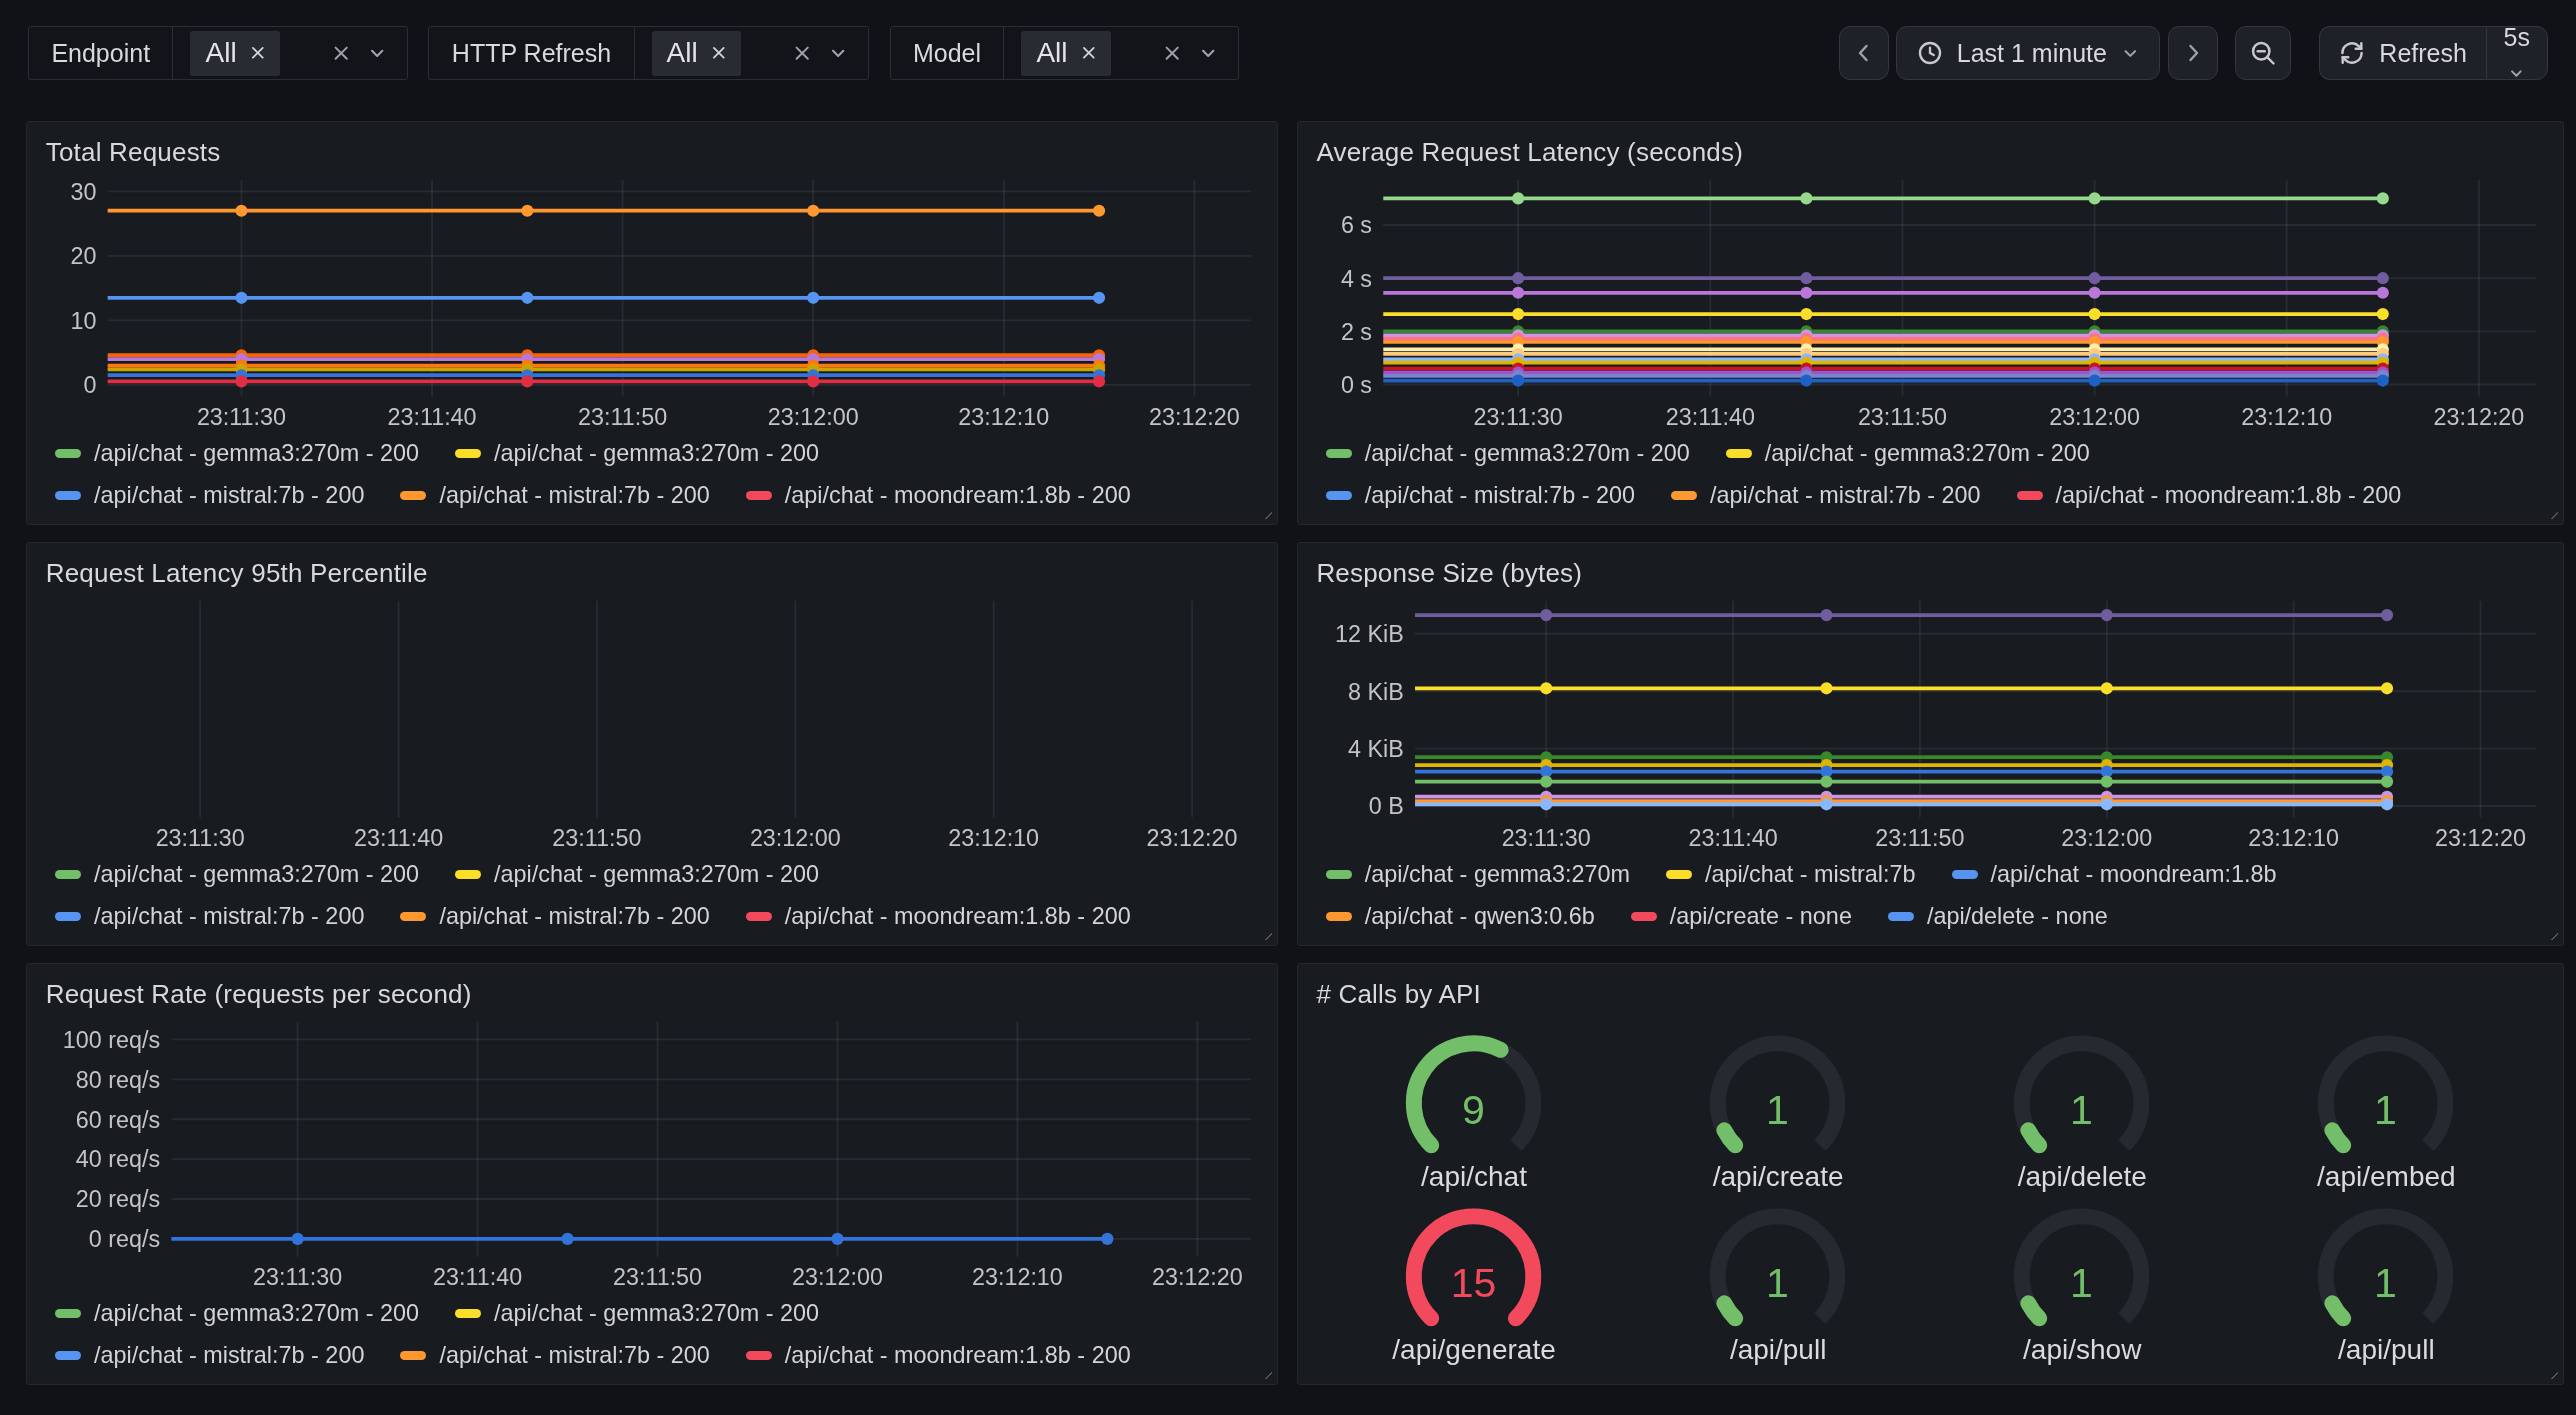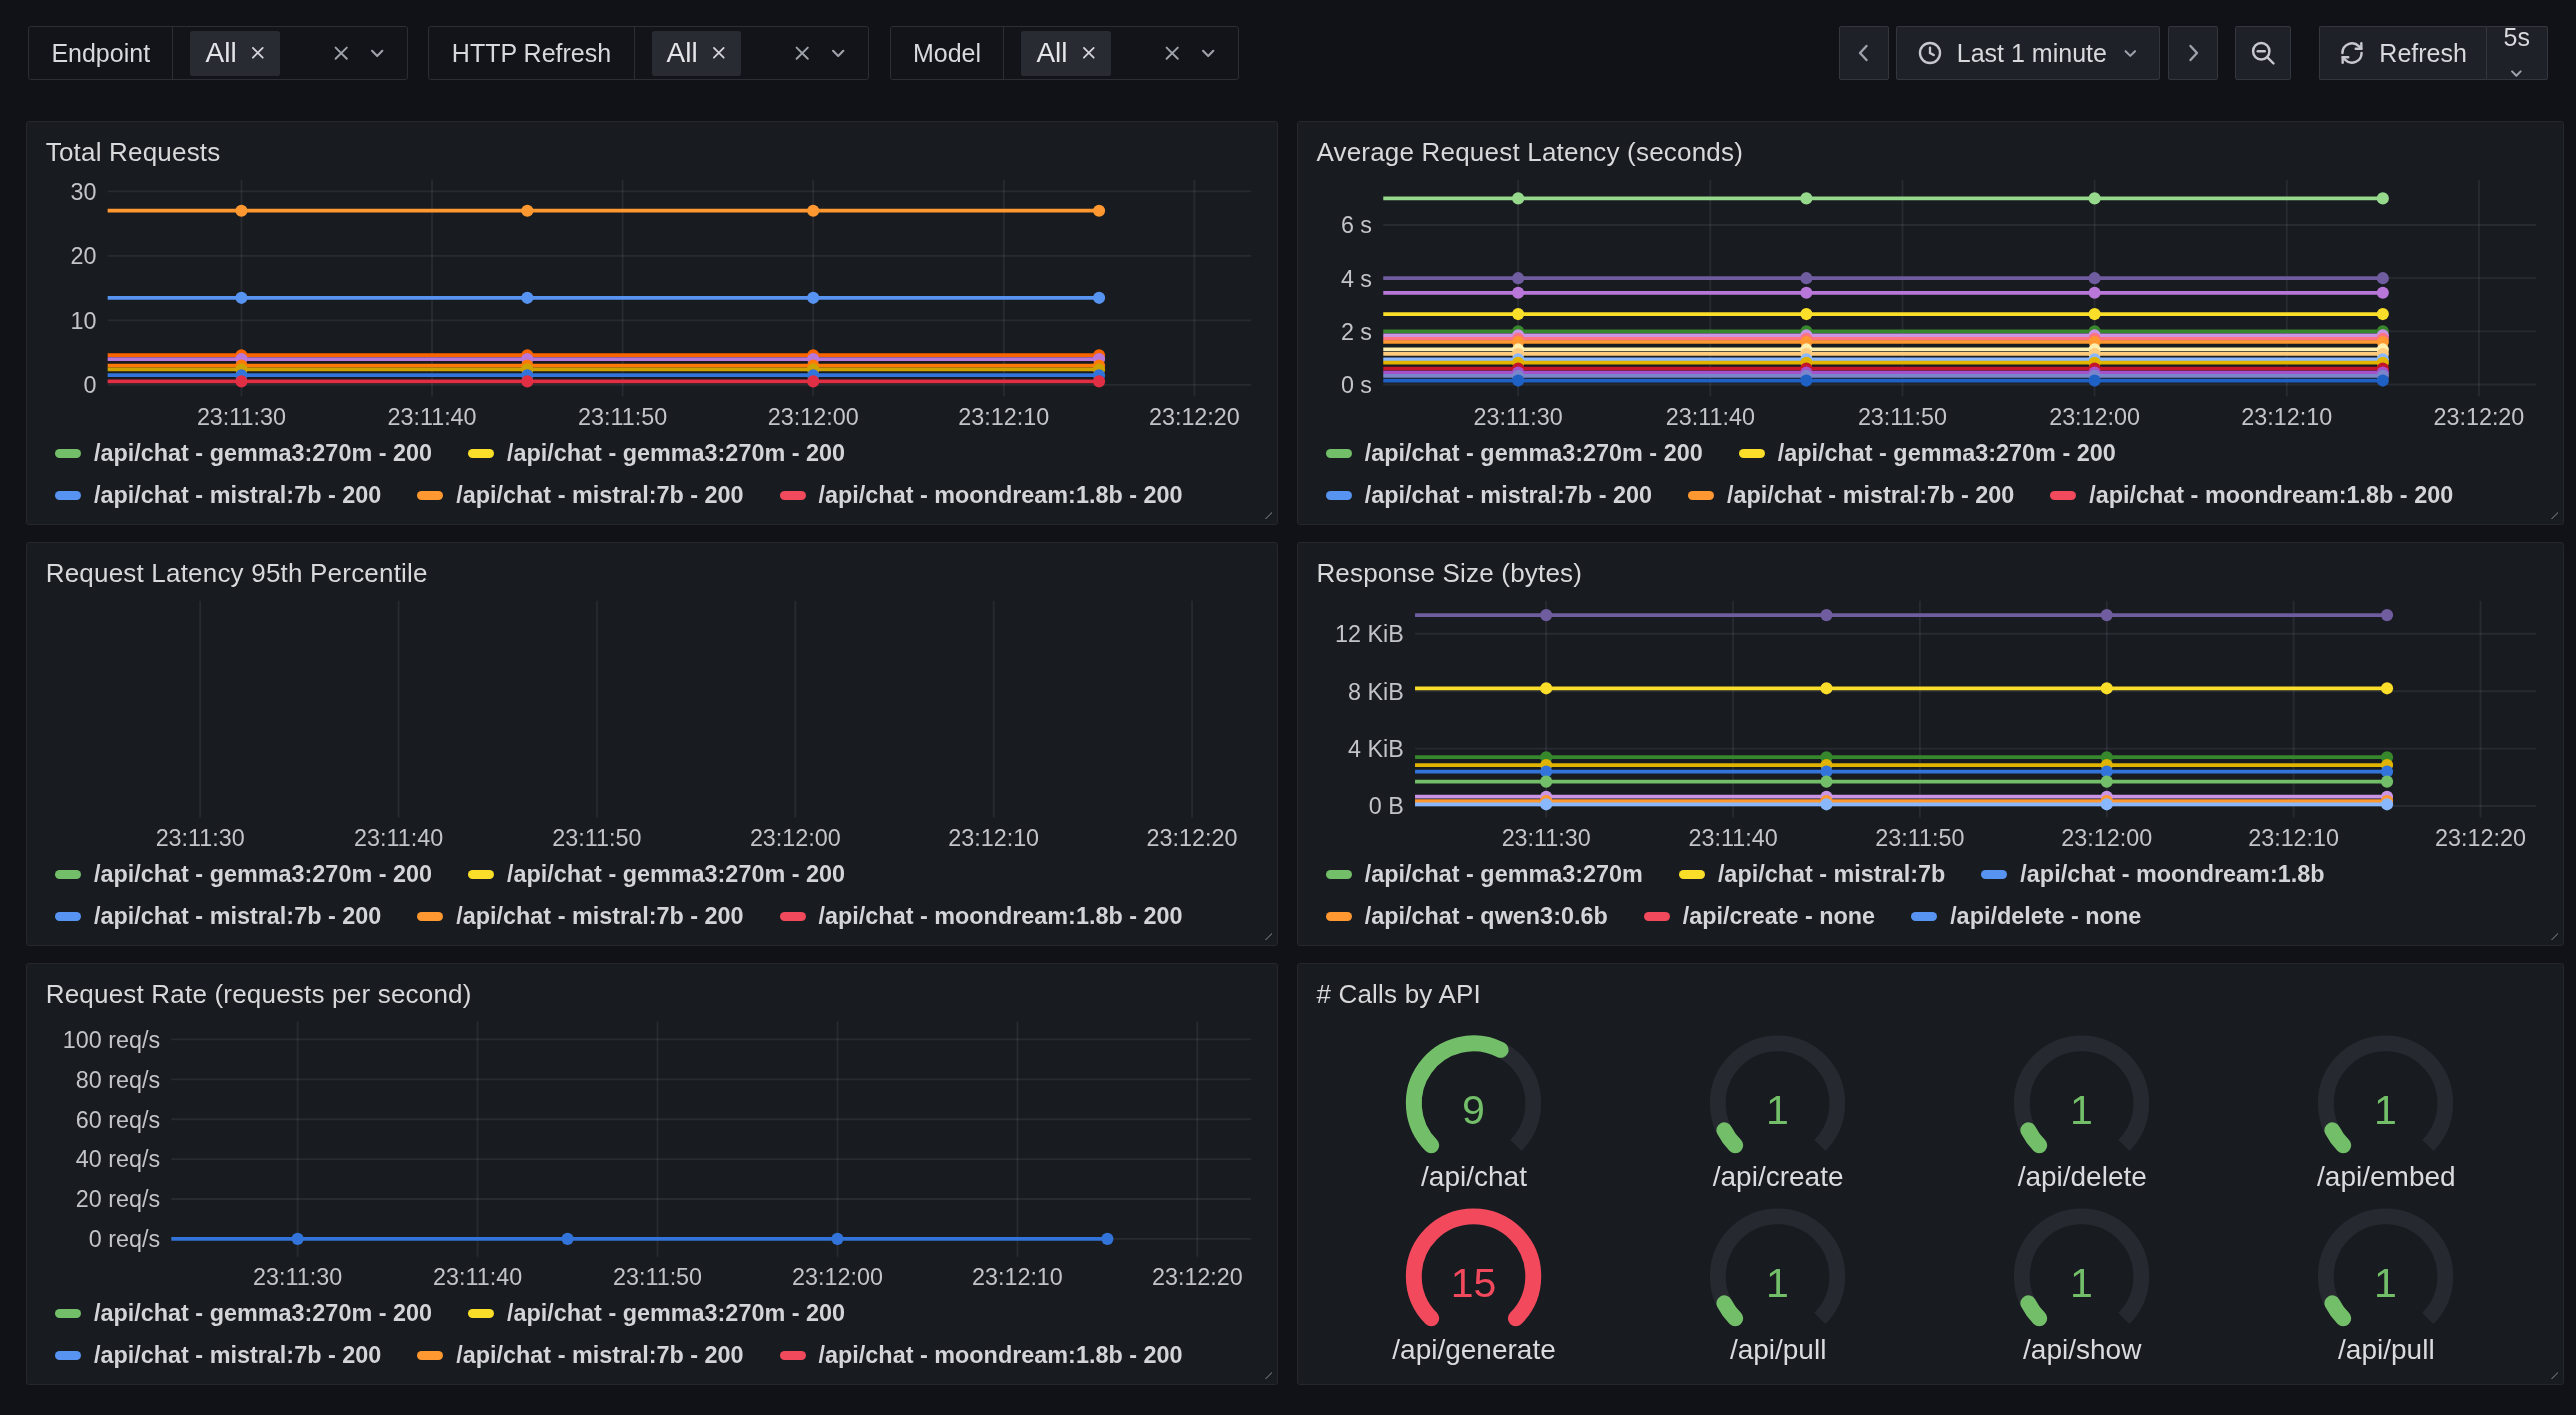--- a/index.html
+++ b/index.html
@@ -13,35 +13,35 @@
   .toolbar { display:flex; justify-content:space-between; align-items:flex-start; padding:26px 28px 0 28px; }
   .tb-left { display:flex; gap:20.6px;align-items:center; }
   .filter { display:flex; align-items:stretch; height:54px; border:0.9px solid #2c2e36; border-radius:2.8px; background:#121419; }
   .filter-label { display:flex; align-items:center; padding:0 22.4px; font-size:25px; color:#d8d9dd; border-right:0.9px solid #2c2e36; }
   .filter-value { display:flex; align-items:center; padding:0 18.7px 0 17px; gap:13px; cursor:pointer; }
   .chip { display:flex; align-items:center; gap:11.2px; background:#282b32; border-radius:2.8px; padding:6.5px 13px 6.5px 15px; font-size:28px; color:#e4e5e9; }
   .filter-gap { width:24px; }
   .icon { display:inline-flex; align-items:center; justify-content:center; color:#9ea2aa; }
   .icon svg { display:block; }
   .tb-right { display:flex; align-items:center; }
-  .btn { display:flex; align-items:center; justify-content:center; height:54px; background:#1e2127; border:0.9px solid #33363d; border-radius:2px; color:#d8d9dd; font-size:25px; font-family:inherit; cursor:pointer; gap:13px; padding:0 18.7px; }
+  .btn { display:flex; align-items:center; justify-content:center; height:54px; background:#1e2127; border:0.9px solid #33363d; border-radius:11px; color:#d8d9dd; font-size:25px; font-family:inherit; cursor:pointer; gap:13px; padding:0 18.7px; }
   .btn.square { width:50px; padding:0; }
   .gap8 { width:7.5px; } .gap16 { width:17px; } .gap28 { width:28px; }
   .split { display:flex; align-items:center; }
   .split .btn:first-child { border-top-right-radius:0; border-bottom-right-radius:0; border-right:none; }
   .split .btn:last-child { border-top-left-radius:0; border-bottom-left-radius:0; border-left:0.9px solid #33363d; padding:0 17px; gap:12px;flex-direction:column; }
   .time-label { font-weight:500; }
   
   .dash { display:grid; grid-template-columns:1252px 1267px; grid-template-rows:404px 404px 422px; gap:17px 18.7px; padding:0 26px; margin-top:41px; }
   .panel { background:#181b1f; border:0.9px solid #25272c; border-radius:2.8px; padding:11.2px 18.7px 7.5px 18.7px; display:flex; flex-direction:column; position:relative; min-height:0; }
   .panel-title { height:39px; display:flex; align-items:center; font-size:26px; font-weight:500; color:#d8d9da; letter-spacing:0.2px; cursor:pointer; }
   .chart-body { flex:1; display:flex; flex-direction:column; min-height:0; }
   .chart-svg-wrap { flex:1; min-height:0; cursor:crosshair; }
   .chart-svg-wrap svg { width:100%; height:100%; display:block; }
-  .legend { margin:0 0 0 9.3px;font-weight:bold; }
+  .legend { margin:0 0 0 9.3px; }
   .legend-row { display:flex; gap:36px; height:42px; align-items:center; }
   .legend-item { display:flex; align-items:center; gap:13px; font-size:23.4px; color:#d2d4d8; cursor:pointer; white-space:nowrap; }
   .legend-marker { width:26px; height:8.4px; border-radius:4.7px; flex:none; }
   .tick-text { fill:#c2c4ca; font-size:25px; font-family:"Liberation Sans",sans-serif; }
   
   .gauge-grid { flex:1; display:grid; grid-template-columns:repeat(4,1fr); grid-template-rows:1fr 1fr; padding:5.6px 5.6px 9.3px 5.6px; }
   .gauge-cell { display:flex; flex-direction:column; align-items:center; justify-content:center; }
   .gauge-label { font-size:28px; color:#dadbdf; margin-top:0px; }
   .gauge-value { font-size:44px; font-weight:500; font-family:"Liberation Sans",sans-serif; }
   

